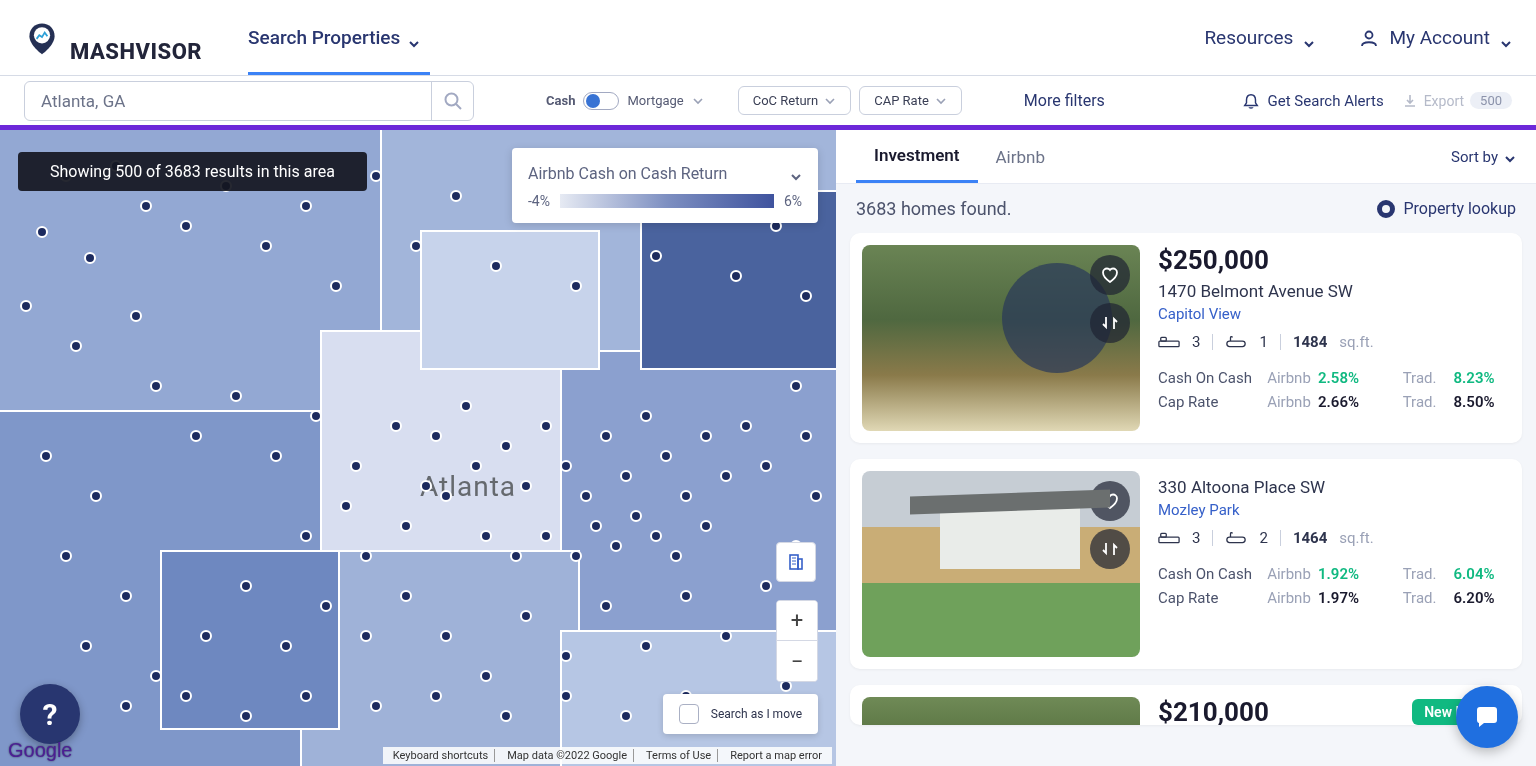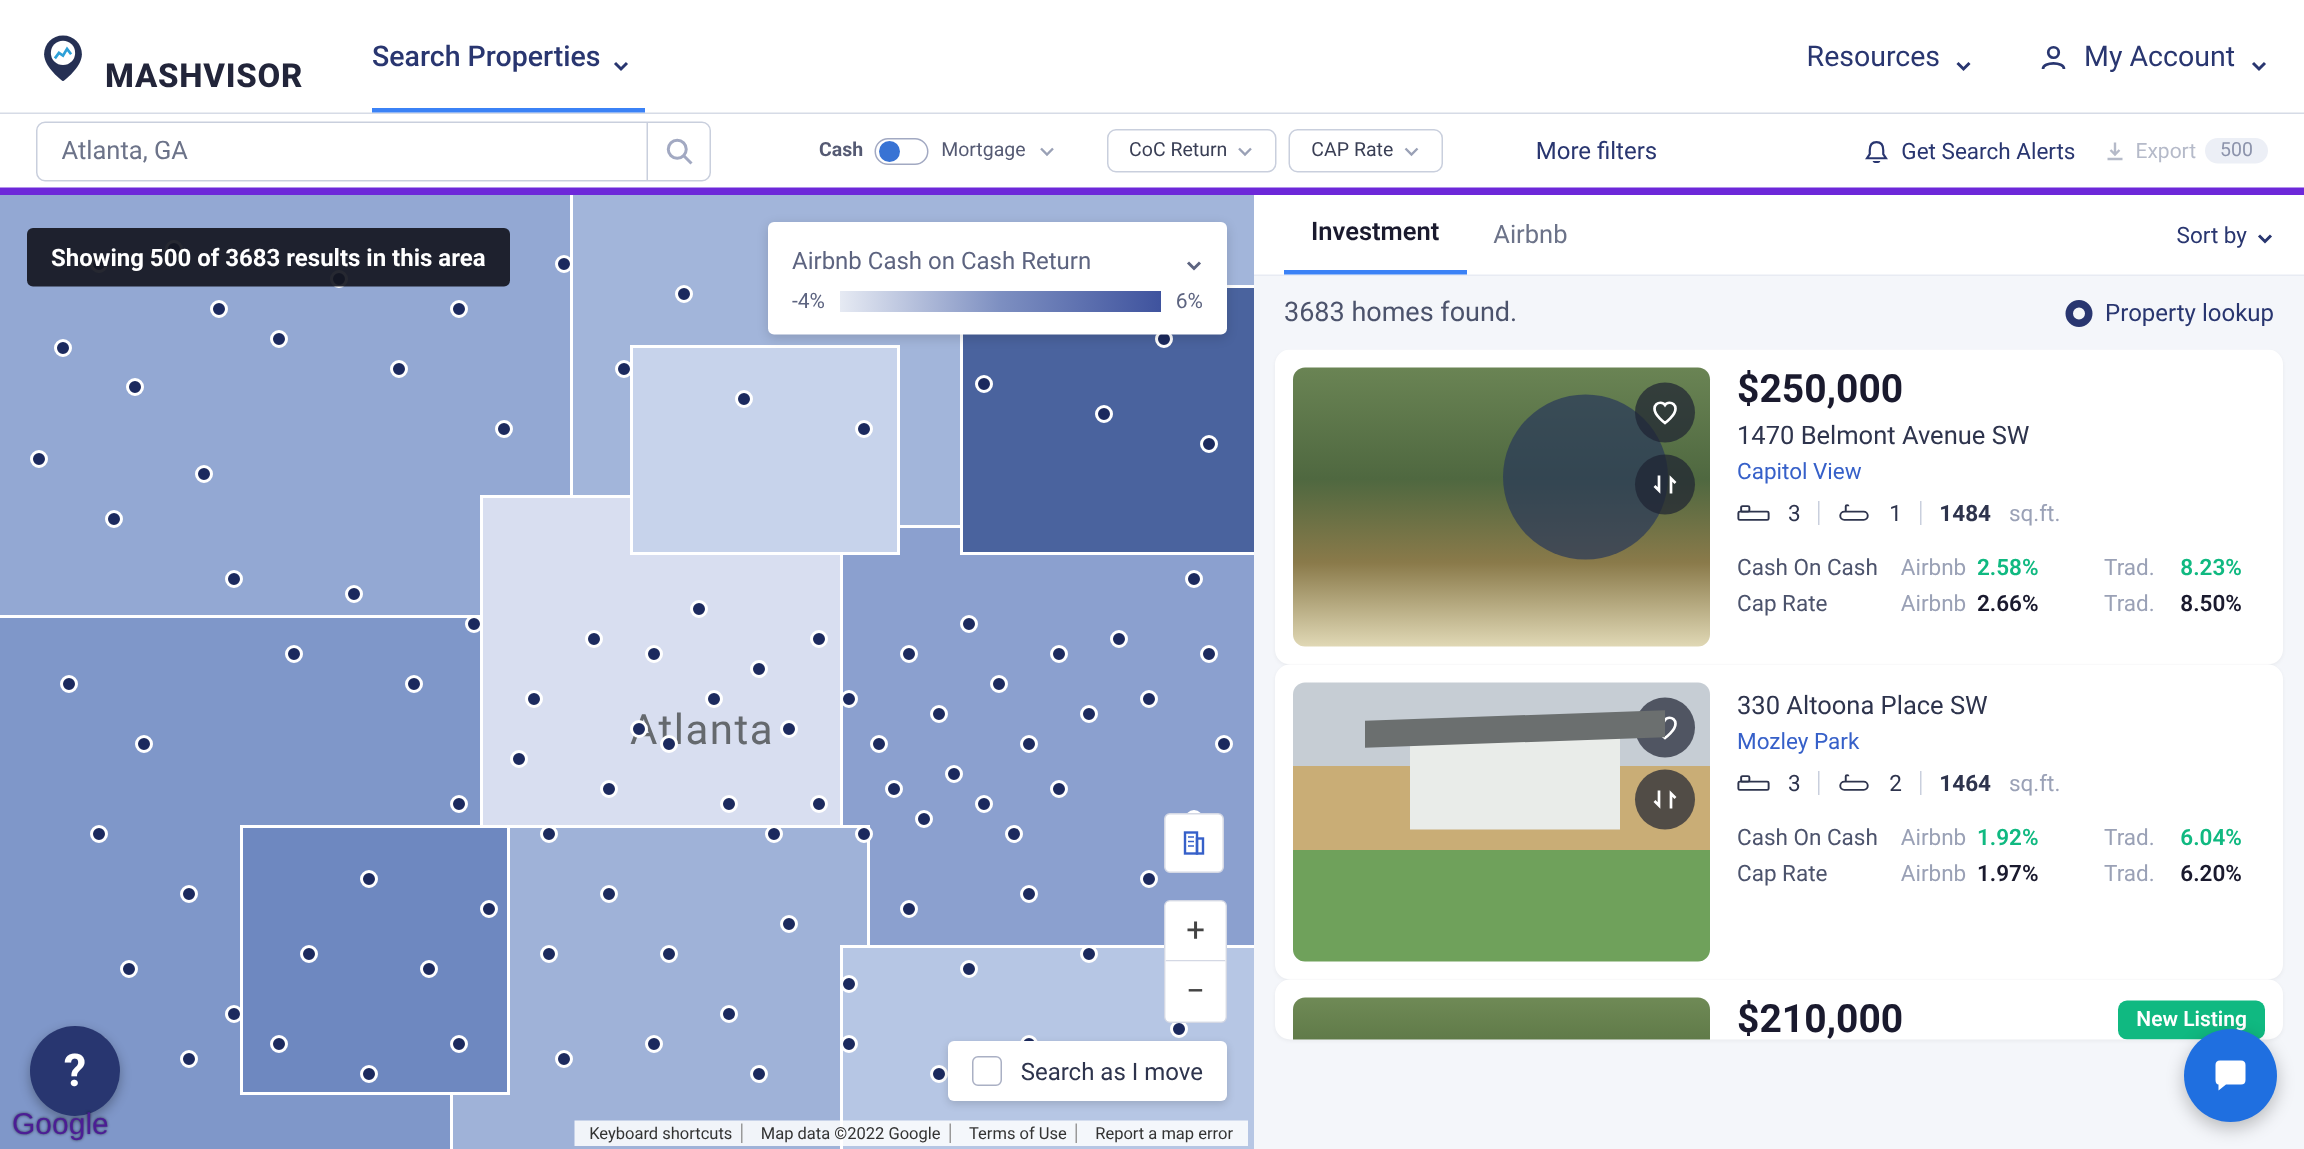--- a/index.html
+++ b/index.html
@@ -31,51 +31,51 @@
 .right-tools { margin-left:auto; display:flex; align-items:center; gap:18px; font-size:15px; }
 .alert-link { color:#293670; display:flex; align-items:center; gap:8px; cursor:pointer; }
 .export { color:#b5bac9; display:flex; align-items:center; gap:6px; font-size:14px; }
 .badge500 { background:#eceff6; border-radius:10px; padding:1px 10px; font-size:13px; color:#8c93ab; }
 
 
 .main { display:flex; height: calc(766px - 76px - 54px); }
 .map-pane { width: 836px; position:relative; background:#7d95c7; overflow:hidden; }
 .map-bg { position:absolute; inset:0; }
 .map-bg .region { position:absolute; border:2px solid #fff; }
-.map-overlay-msg { position:absolute; left:18px; top:22px; background:rgba(20,22,32,.92); color:#fff; padding:10px 16px; border-radius:4px; font-size:16px; font-weight:700; }
+.map-overlay-msg { position:absolute; left:18px; top:22px; background:rgba(20,22,32,.92); color:#fff; padding:10px 32px; border-radius:4px; font-size:16px; font-weight:400; }
 .legend { position:absolute; right:18px; top:18px; width:306px; background:#fff; border-radius:4px; box-shadow:0 2px 8px rgba(0,0,0,.15); padding:10px 16px 14px; }
 .legend-title { display:flex; align-items:center; justify-content:space-between; color:#5d6480; font-size:16px; padding:6px 0 10px; }
 .legend-scale { display:flex; align-items:center; gap:10px; color:#5d6480; font-size:14px; }
 .legend-grad { flex:1; height:14px; background:linear-gradient(90deg,#e6eaf3,#7d8fc1,#3f539e); }
 .map-ctrls { position:absolute; right:18px; bottom:84px; display:flex; flex-direction:column; gap:10px; }
 .mc-btn { width:40px; height:40px; background:#fff; border:1px solid #d4d8e4; display:flex; align-items:center; justify-content:center; font-size:22px; color:#444; cursor:pointer; }
 .mc-btn.bldg { border-radius:4px; height:40px; margin-bottom:8px; }
 .mc-group { background:#fff; border:1px solid #d4d8e4; border-radius:4px; overflow:hidden; }
 .mc-group .mc-btn { border:none; border-bottom:1px solid #d4d8e4; }
 .mc-group .mc-btn:last-child { border-bottom:none; }
-.search-move { position:absolute; right:18px; bottom:32px; background:#fff; border-radius:4px; padding:10px 16px; display:flex; align-items:center; gap:12px; box-shadow:0 2px 6px rgba(0,0,0,.15); font-size:16px; color:#2e344d; }
+.search-move { position:absolute; right:18px; bottom:32px; background:#fff; border-radius:4px; padding:10px 16px; display:flex; align-items:center; gap:12px; box-shadow:0 2px 6px rgba(0,0,0,.15); font-size:12px; color:#2e344d; }
 .cbx { width:20px; height:20px; border:1px solid #aab0c4; border-radius:4px; }
 .map-footer { position:absolute; right:4px; bottom:2px; display:flex; gap:6px; font-size:11px; color:#333; background:rgba(255,255,255,.85); padding:2px 4px; }
 .map-footer span { border-right:1px solid #999; padding:0 6px; }
 .map-footer span:last-child { border-right:none; }
 .google-logo { position:absolute; left:8px; bottom:4px; font-family: "Product Sans", Arial, sans-serif; font-size:20px; color:#4c1d95; text-shadow:0 0 2px rgba(0,0,0,.6); font-weight:500; }
 .help-fab { position:absolute; left:20px; bottom:22px; width:60px; height:60px; border-radius:50%; background:#283670; color:#fff; display:flex; align-items:center; justify-content:center; font-size:30px; font-weight:700; cursor:pointer; box-shadow:0 3px 8px rgba(0,0,0,.3); }
 .dot { position:absolute; width:12px; height:12px; border-radius:50%; background:#1c2a5e; border:2px solid #fff; }
 .city-label { position:absolute; left:420px; top:340px; font-size:28px; color:#65696e; letter-spacing:1px; }
 
 .list-pane { flex:1; background:#f4f6fa; display:flex; flex-direction:column; overflow:hidden; }
 .tabs-row { display:flex; align-items:center; background:#fff; border-bottom:1px solid #e8ebf3; padding:0 20px; height:54px; }
 .tab { padding:0 18px; height:100%; display:flex; align-items:center; font-size:17px; color:#6c7389; cursor:pointer; }
 .tab.active { color:#1a1a2e; font-weight:600; border-bottom:3px solid #3b82f6; }
 .sortby { margin-left:auto; display:flex; align-items:center; gap:6px; color:#293670; font-size:15px; cursor:pointer; }
 .summary-row { display:flex; align-items:center; padding:14px 20px; font-size:18px; color:#4c536c; }
 .prop-lookup { margin-left:auto; display:flex; align-items:center; gap:8px; color:#293670; font-size:16px; cursor:pointer; }
 .radio-on { width:18px; height:18px; border-radius:50%; border:5px solid #293670; }
 
-.cards { padding:0 14px 14px; overflow-y:auto; display:flex; flex-direction:column; gap:0; }
+.cards { padding:0 14px 14px; overflow-y:auto; display:flex; flex-direction:column; gap:16px; }
 .card { background:#fff; border-radius:10px; display:flex; padding:12px; gap:18px; box-shadow:0 1px 3px rgba(0,0,0,.05); }
 .thumb { width:278px; height:186px; border-radius:8px; background:#b9c2a6; position:relative; overflow:hidden; flex-shrink:0; }
 .thumb .fav { position:absolute; right:10px; top:10px; width:40px; height:40px; border-radius:50%; background:rgba(30,34,50,.7); display:flex; align-items:center; justify-content:center; color:#fff; cursor:pointer; }
 .thumb .swap { position:absolute; right:10px; top:58px; width:40px; height:40px; border-radius:50%; background:rgba(30,34,50,.7); display:flex; align-items:center; justify-content:center; color:#fff; cursor:pointer; }
 .thumb.house1 { background: linear-gradient(180deg,#6a8454 0%,#4f6840 40%,#8a7a4a 70%,#e0d8b5 100%); }
 .thumb.house1::before { content:""; position:absolute; right:28px; top:18px; width:110px; height:110px; border-radius:50%; background:rgba(40,55,90,.7); }
 .thumb.house2 { background: linear-gradient(180deg,#c6cdd4 0%,#c6cdd4 30%,#c9ad76 30%,#c9ad76 60%,#6fa15b 60%,#6fa15b 100%); }
 .thumb.house2::before { content:""; position:absolute; left:78px; top:34px; width:140px; height:64px; background:#e9ece9; }
 .thumb.house2::after { content:""; position:absolute; left:48px; top:22px; width:200px; height:18px; background:#6b6f6f; transform:skewY(-2deg); }
 

